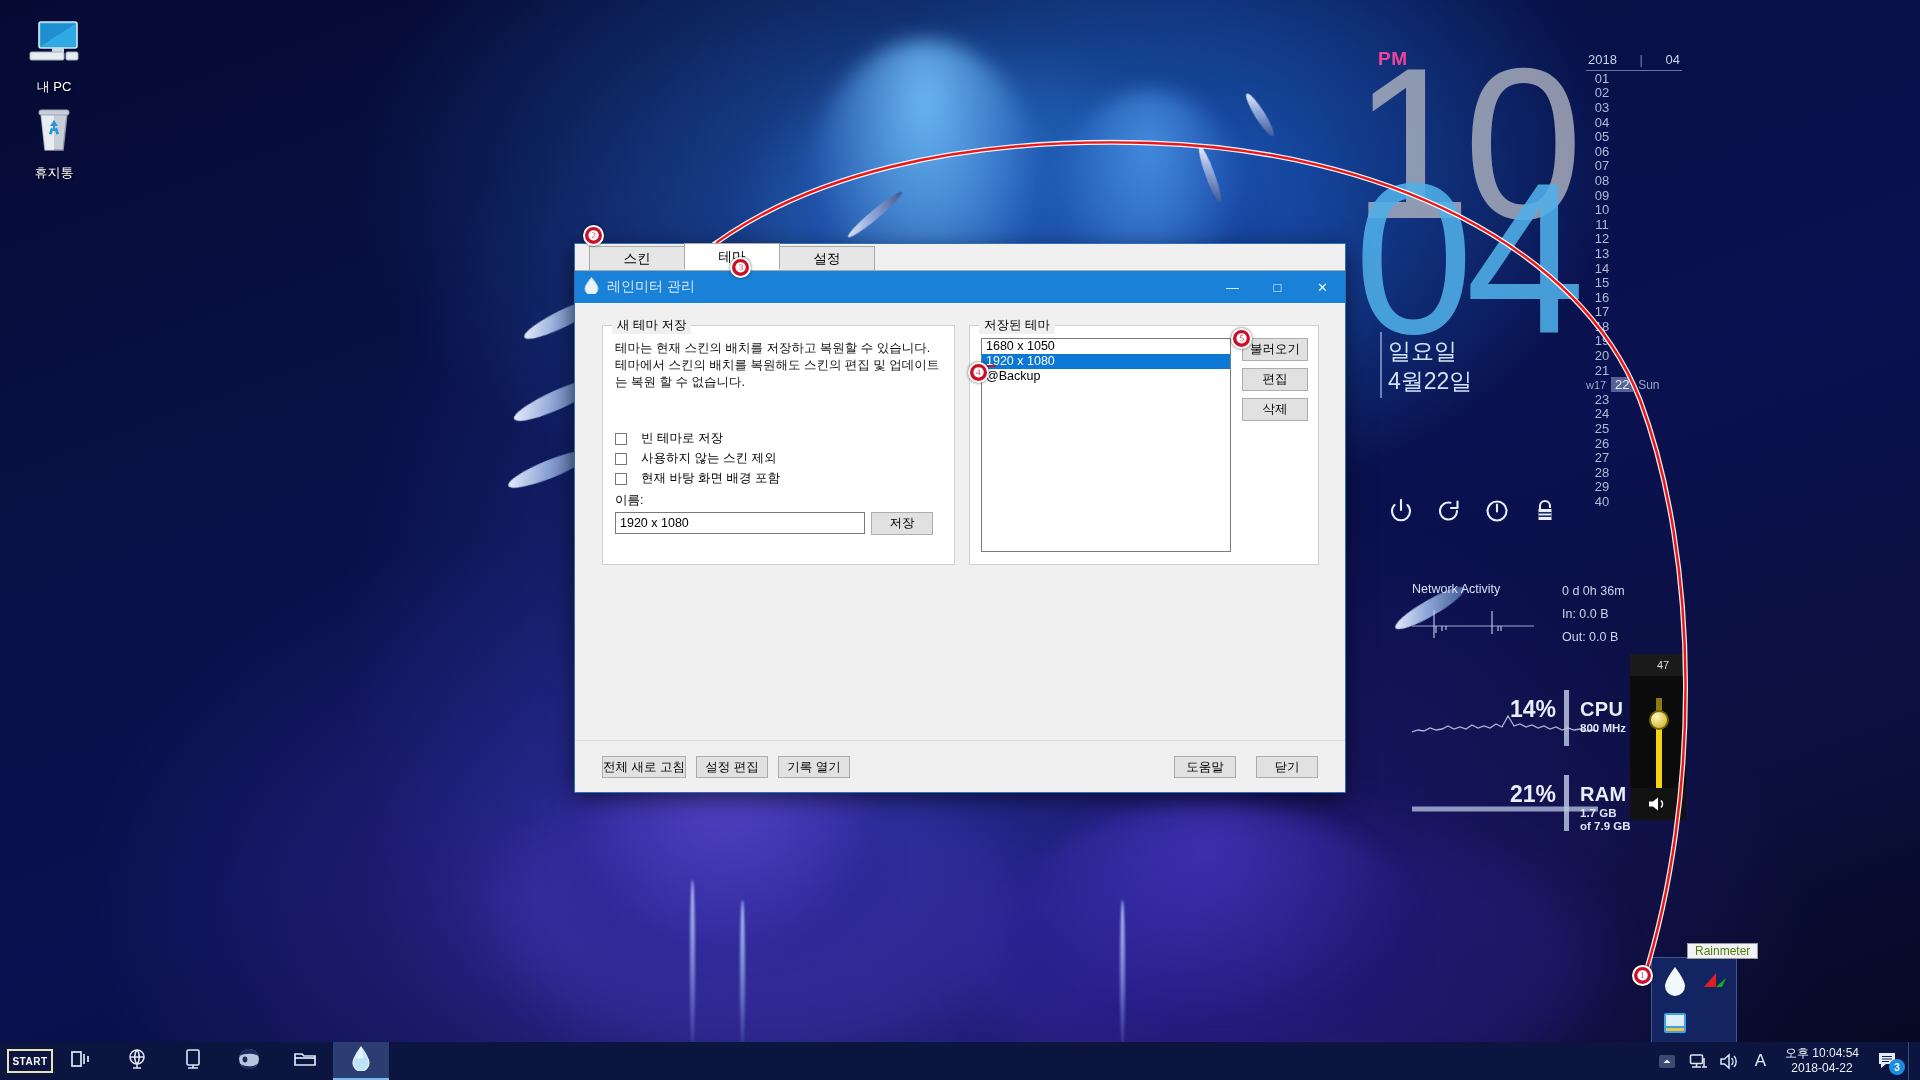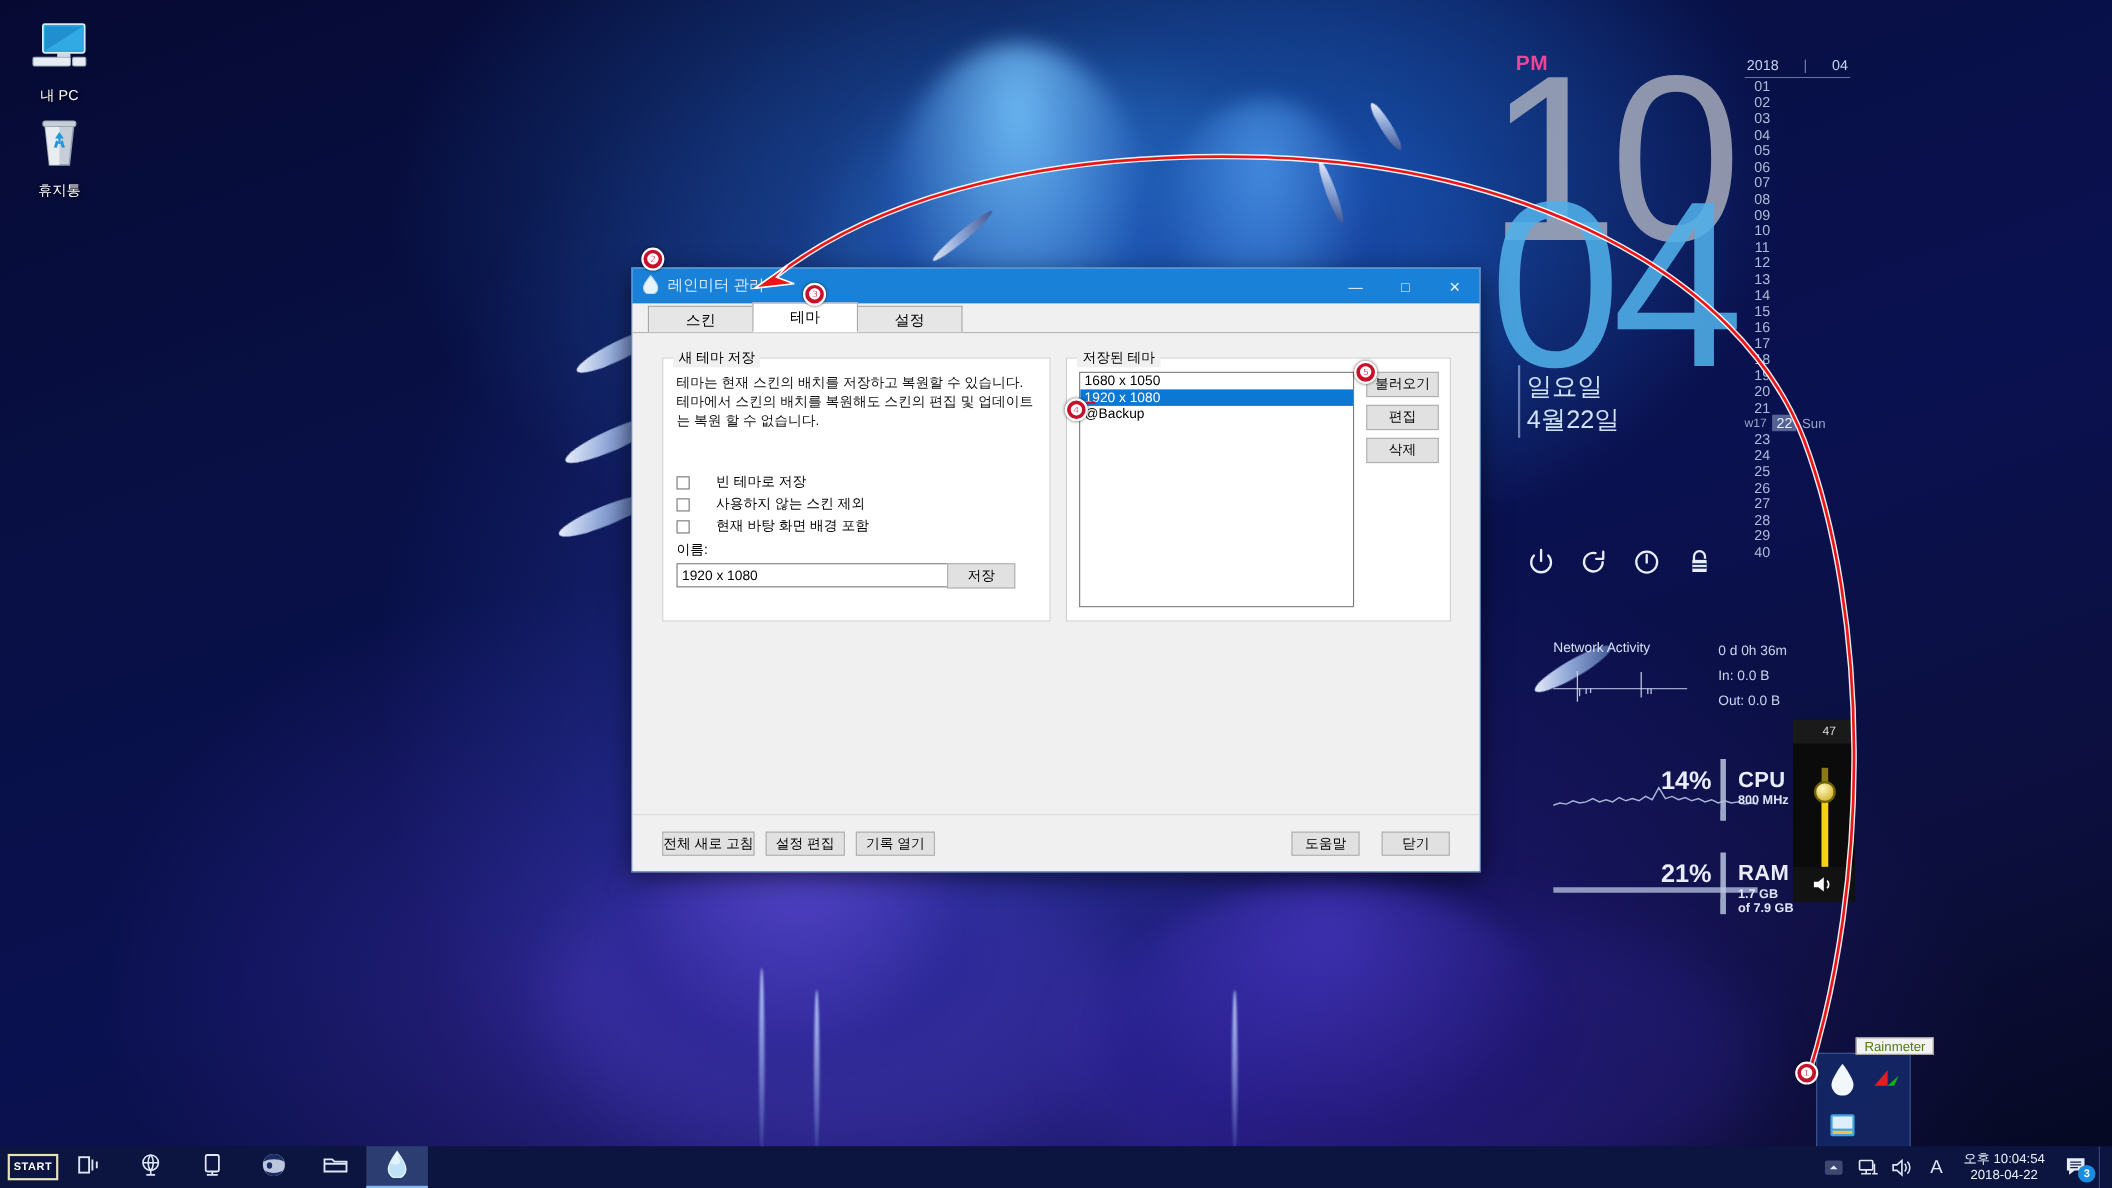--- a/index.html
+++ b/index.html
@@ -135,27 +135,27 @@
 
   #tabbody{ position:absolute; left:0; top:59px; right:0; bottom:52px; background:#f0f0f0; }
 
   .group{ position:absolute; border:1px solid #d0d0d0; background:#fff; }
   .group > .legend{ position:absolute; top:-9px; left:9px; background:#f0f0f0;
                     padding:0 5px; font-size:12.5px; color:#000; }
 
   #grp-save{ left:27px; top:22px; width:353px; height:240px; }
   #save-desc{ position:absolute; left:12px; top:14px; width:327px; font-size:12.5px;
               line-height:17px; color:#111; }
-  .cbrow{ position:absolute; left:12px; display:flex; align-items:center; gap:24px; font-size:12.5px; }
+  .cbrow{ position:absolute; left:12px; display:flex; align-items:center; gap:14px; font-size:12.5px; }
   .cbox{ width:12px; height:12px; border:1px solid #767676; background:#fff; display:inline-block; }
   #lbl-name{ position:absolute; left:12px; top:166px; font-size:12.5px; }
   #name-input{ position:absolute; left:12px; top:186px; width:250px; height:22px;
                border:1px solid #7a7a7a; background:#fff; font-size:12.5px;
                padding:0 4px; font-family:"Liberation Sans", sans-serif; color:#000; }
-  #btn-save{ position:absolute; left:258px; top:186px; width:62px; height:23px; }
+  #btn-save{ position:absolute; left:268px; top:186px; width:62px; height:23px; }
 
   #grp-themes{ left:394px; top:22px; width:350px; height:240px; }
   #theme-list{ position:absolute; left:11px; top:12px; width:250px; height:214px;
                border:1px solid #7a7a7a; background:#fff; overflow:hidden; }
   .theme-item{ height:15px; line-height:15px; padding:0 0 0 4px; font-size:12.5px; }
   .theme-item.sel{ background:#0a78d4; color:#fff; }
 
   .btn{ background:#e1e1e1; border:1px solid #adadad; font-size:12.5px;
         display:flex; align-items:center; justify-content:center;
         font-family:"Liberation Sans", sans-serif; color:#000; }
@@ -511,38 +511,38 @@
   <div class="spk">
     <svg width="22" height="18" viewBox="0 0 22 18">
       <path d="M2 6.5 L6 6.5 L11 2.5 L11 15.5 L6 11.5 L2 11.5 Z" fill="#fff"></path>
       <path d="M14 5.5 A5 5 0 0 1 14 12.5" fill="none" stroke="#fff" stroke-width="1.6"></path>
     </svg>
   </div>
 </div>
 
 <div id="win">
 
+  <div id="tabstrip">
+    <div class="tab">스킨</div>
+    <div class="tab active">테마</div>
+    <div class="tab">설정</div>
+  </div>
+
   <div id="titlebar">
     <span class="dropicon">
       <svg width="15" height="17" viewBox="0 0 15 17">
         <path d="M7.5 0.5 C7.5 0.5 1 8 1 11.5 A6.5 6.5 0 0 0 14 11.5 C14 8 7.5 0.5 7.5 0.5 Z" fill="#e9f3fb" stroke="#b9d6ee"></path>
       </svg>
     </span>
     <span class="ttl">레인미터 관리</span>
     <div id="win-ctrls">
       <div>—</div>
       <div>□</div>
       <div>✕</div>
     </div>
-  </div>
-
-  <div id="tabstrip">
-    <div class="tab">스킨</div>
-    <div class="tab active">테마</div>
-    <div class="tab">설정</div>
   </div>
 
   <div id="tabbody">
 
     <div class="group" id="grp-save">
       <div class="legend">새 테마 저장</div>
       <div id="save-desc">테마는 현재 스킨의 배치를 저장하고 복원할 수 있습니다. 테마에서 스킨의 배치를 복원해도 스킨의 편집 및 업데이트는 복원 할 수 없습니다.</div>
 
       <div class="cbrow" style="top:104px;">
         <span class="cbox"></span>

